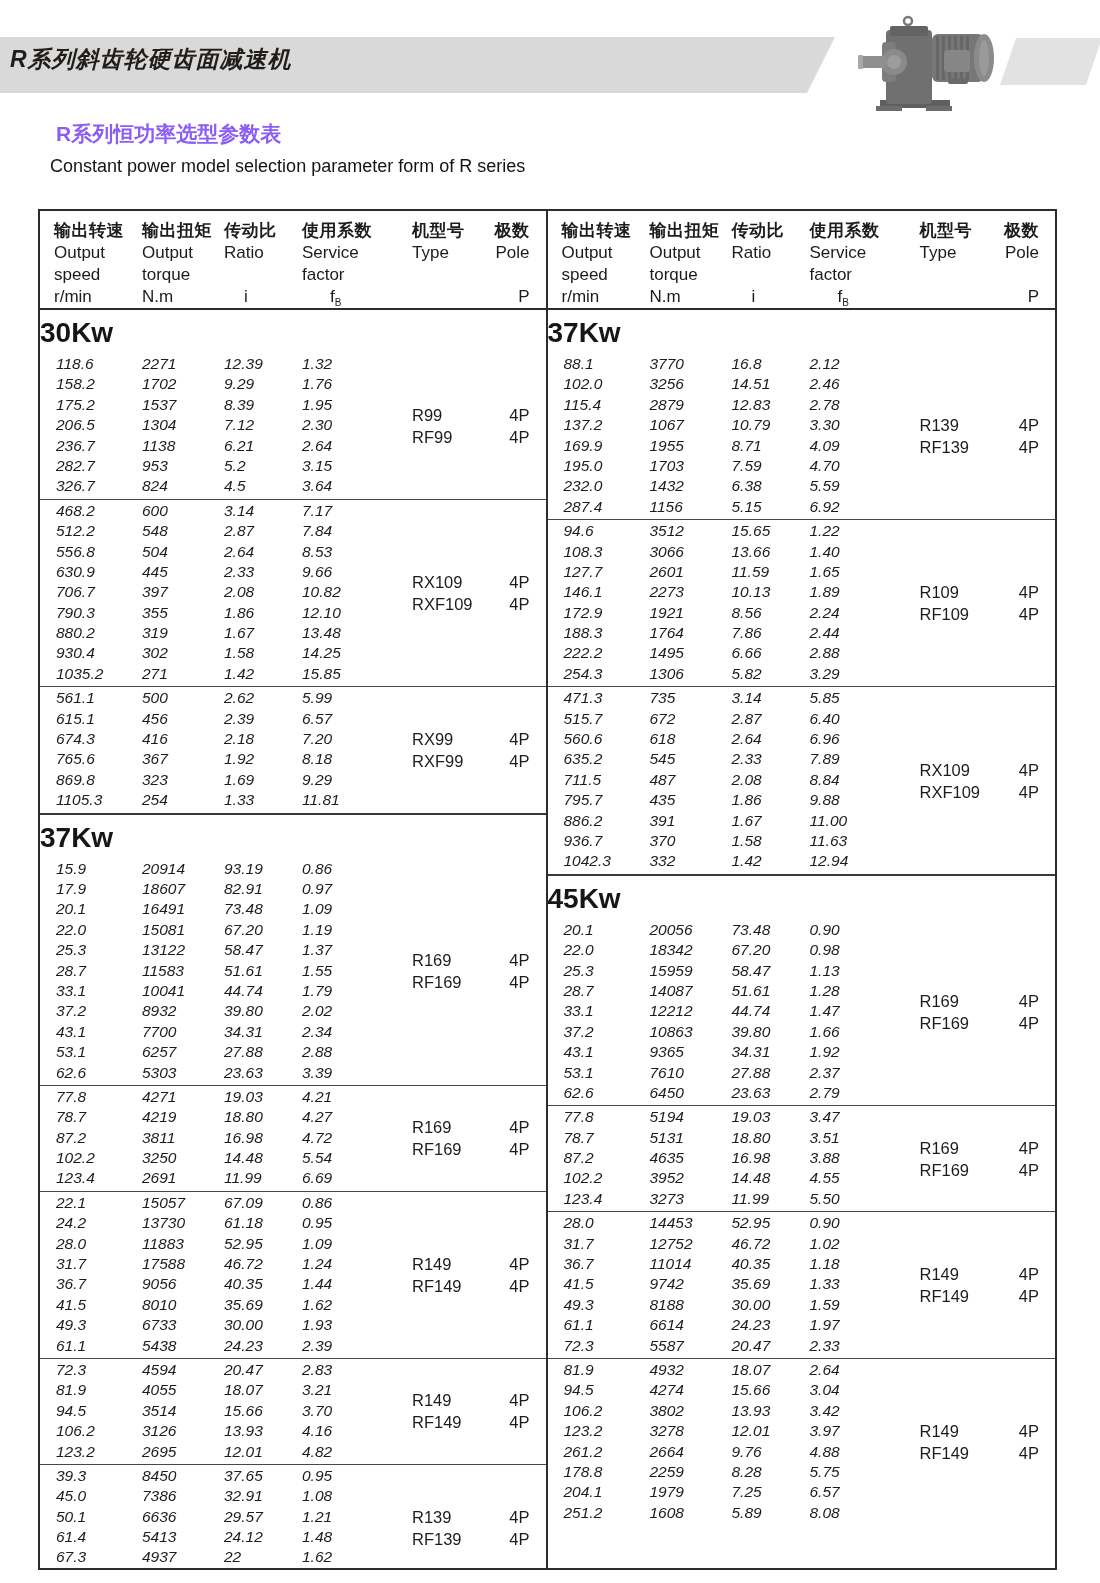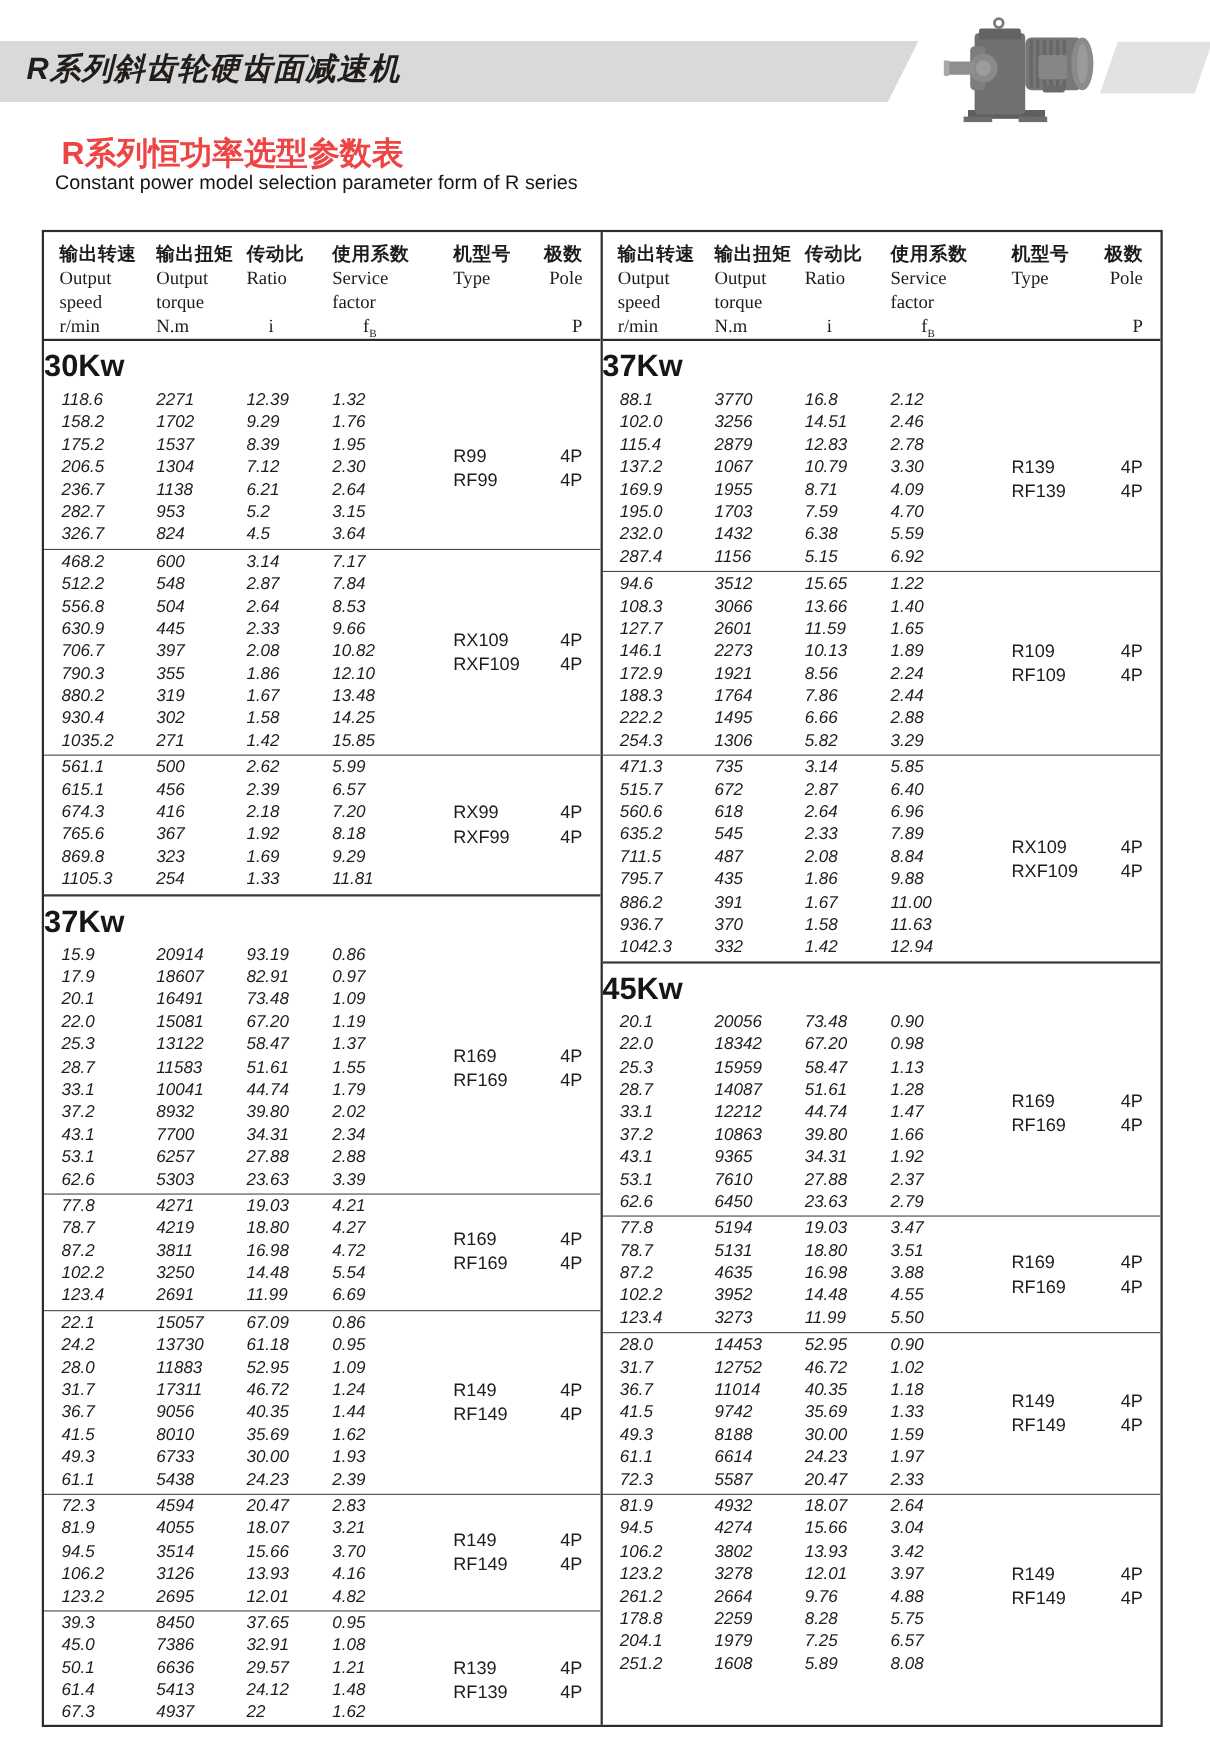--- a/index.html
+++ b/index.html
@@ -2,38 +2,38 @@
 <html><head>
 <meta charset="utf-8">
 <style>
   html,body{margin:0;padding:0;background:#ffffff;}
   body{font-family:"Liberation Sans","DejaVu Sans",sans-serif;color:#1c1c1c;}
   .page{position:relative;width:1100px;height:1583px;background:#fff;overflow:hidden;}
 
   
   .banner-band{position:absolute;left:0;top:37px;width:835px;height:56px;background:#d9d9d9;
     clip-path:polygon(0 0,100% 0,calc(100% - 28px) 100%,0 100%);}
-  .banner-title{position:absolute;left:24px;top:44px;font-size:28px;font-weight:bold;font-style:italic;
+  .banner-title{position:absolute;left:10px;top:44px;font-size:23px;font-weight:bold;font-style:italic;
     color:#211d1a;letter-spacing:1px;white-space:nowrap;}
   .band-right{position:absolute;left:1008px;top:38px;width:86px;height:47px;background:#e2e2e2;transform:skewX(-19deg);}
   .motor{position:absolute;left:852px;top:12px;}
 
   
-  .subtitle-cn{position:absolute;left:56px;top:120px;font-size:29px;font-weight:bold;color:#ef4444;}
+  .subtitle-cn{position:absolute;left:56px;top:120px;font-size:21px;font-weight:bold;color:#8b5cf6;}
   .subtitle-en{position:absolute;left:50px;top:156px;font-size:18px;color:#141414;}
 
   
   .ptable{position:absolute;left:38px;top:209px;width:1019px;height:1361px;border:2px solid #2e2b29;
     box-sizing:border-box;display:flex;}
   .half{width:50%;box-sizing:border-box;overflow:hidden;}
   .half[data-half="0"]{border-right:2px solid #2e2b29;}
 
   .thead{display:flex;height:99px;box-sizing:border-box;border-bottom:2px solid #2e2b29;padding-top:9px;}
   .hc{box-sizing:border-box;}
-  .hl{line-height:22px;font-size:17px;white-space:nowrap;font-family:Liberation Serif, serif;}
+  .hl{line-height:22px;font-size:17px;white-space:nowrap;}
   .hl.cn{font-weight:bold;letter-spacing:0.5px;}
   .hl sub{font-size:10px;}
   .hc0{width:102px;padding-left:14px;}
   .hc1{width:82px;}
   .hc2{width:78px;}
   .hc3{width:78px;}
   .hc4{flex:1;padding-left:32px;}
   .hc5{width:64px;text-align:right;padding-right:16px;}
   .hc2 .u{padding-left:20px;}
   .hc3 .u{padding-left:28px;}
@@ -457,21 +457,21 @@
                   <span class="cell">0.95</span>
                 </div>
                 <div class="row">
                   <span class="cell">28.0</span>
                   <span class="cell">11883</span>
                   <span class="cell">52.95</span>
                   <span class="cell">1.09</span>
                 </div>
                 <div class="row">
                   <span class="cell">31.7</span>
-                  <span class="cell">17311</span>
+                  <span class="cell">17588</span>
                   <span class="cell">46.72</span>
                   <span class="cell">1.24</span>
                 </div>
                 <div class="row">
                   <span class="cell">36.7</span>
                   <span class="cell">9056</span>
                   <span class="cell">40.35</span>
                   <span class="cell">1.44</span>
                 </div>
                 <div class="row">

